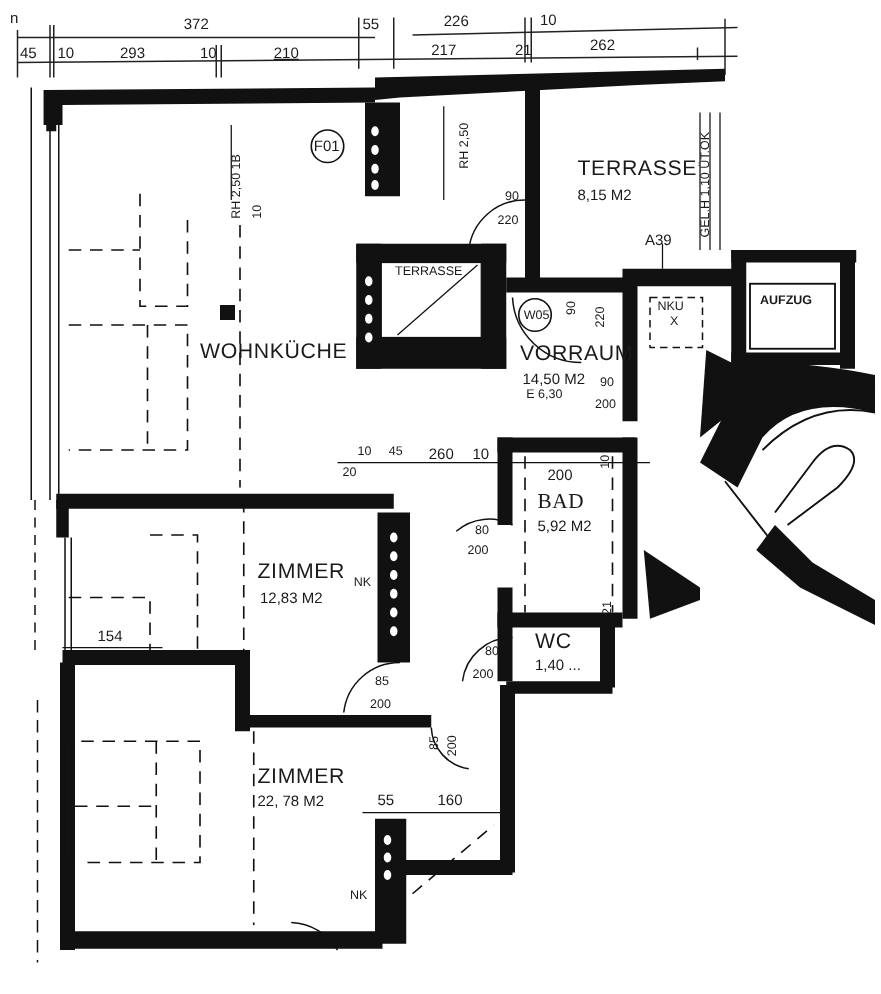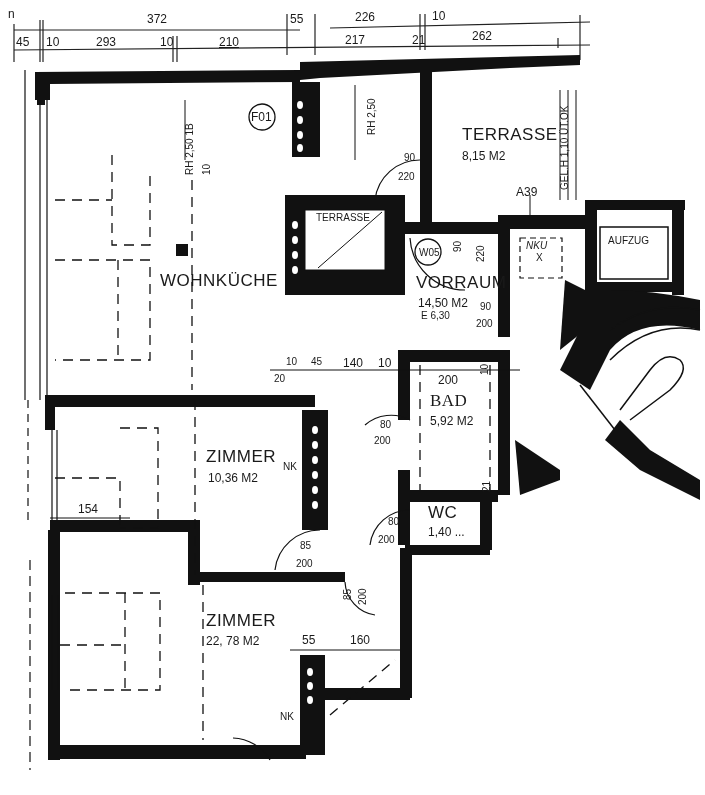--- a/index.html
+++ b/index.html
@@ -213,33 +213,33 @@
 <span class="lbl small" style="left:421px;top:311px;">E 6,30</span>
 
 <span class="lbl room" style="left:430px;top:392px;font-family:Liberation Serif, serif;">BAD</span>
 <span class="lbl area" style="left:430px;top:415px;">5,92 M2</span>
 
 <span class="lbl room" style="left:428px;top:504px;">WC</span>
 <span class="lbl area" style="left:428px;top:526px;">1,40 ...</span>
 
 <span class="lbl room" style="left:206px;top:448px;">ZIMMER</span>
 <span class="lbl small" style="left:283px;top:462px;">NK</span>
-<span class="lbl area" style="left:208px;top:472px;">10,36 M2</span>
+<span class="lbl area" style="left:208px;top:472px;">12,83 M2</span>
 
 <span class="lbl room" style="left:206px;top:612px;">ZIMMER</span>
 <span class="lbl area" style="left:206px;top:635px;">22, 78 M2</span>
 <span class="lbl small" style="left:280px;top:712px;">NK</span>
 
-<span class="lbl small" style="left:608px;top:236px;font-weight:normal;">AUFZUG</span>
-<span class="lbl small" style="left:526px;top:241px;font-style:italic;">NKU</span>
+<span class="lbl small" style="left:608px;top:236px;font-weight:bold;">AUFZUG</span>
+<span class="lbl small" style="left:526px;top:241px;">NKU</span>
 <span class="lbl small" style="left:536px;top:253px;">X</span>
 
 <span class="lbl small" style="left:286px;top:357px;">10</span>
 <span class="lbl small" style="left:311px;top:357px;">45</span>
-<span class="lbl dim" style="left:343px;top:357px;">140</span>
+<span class="lbl dim" style="left:343px;top:357px;">260</span>
 <span class="lbl dim" style="left:378px;top:357px;">10</span>
 <span class="lbl small" style="left:274px;top:374px;">20</span>
 <span class="lbl dim" style="left:438px;top:374px;">200</span>
 <span class="lbl small vert" style="left:480px;top:375px;">10</span>
 <span class="lbl small vert" style="left:482px;top:492px;">21</span>
 <span class="lbl dim" style="left:78px;top:503px;">154</span>
 <span class="lbl dim" style="left:302px;top:634px;">55</span>
 <span class="lbl dim" style="left:350px;top:634px;">160</span>
 
 <span class="lbl small" style="left:404px;top:153px;">90</span>

